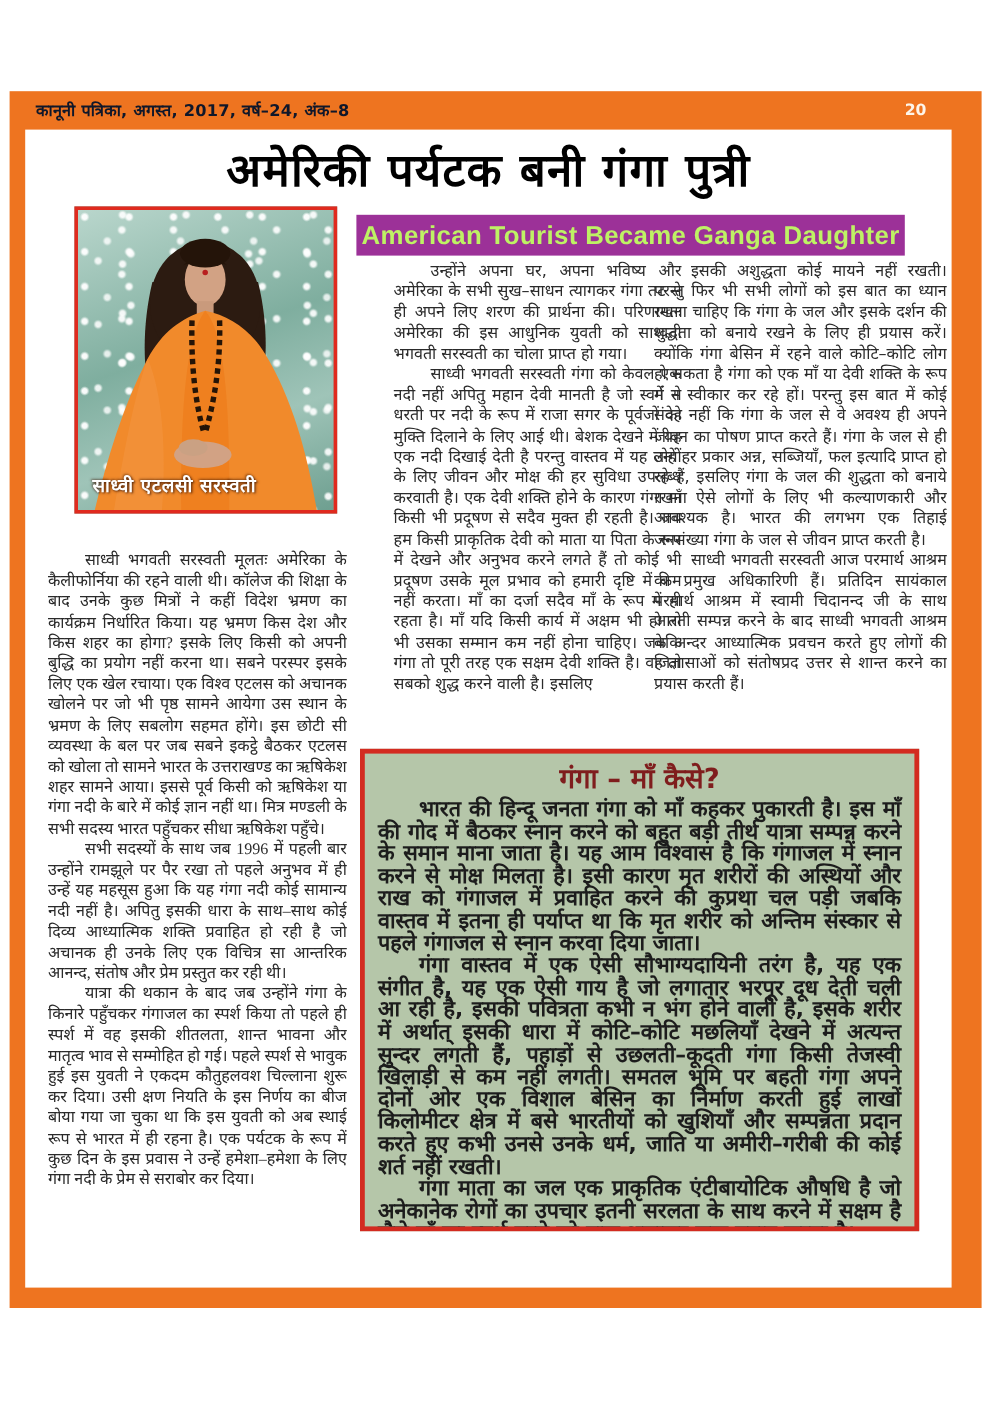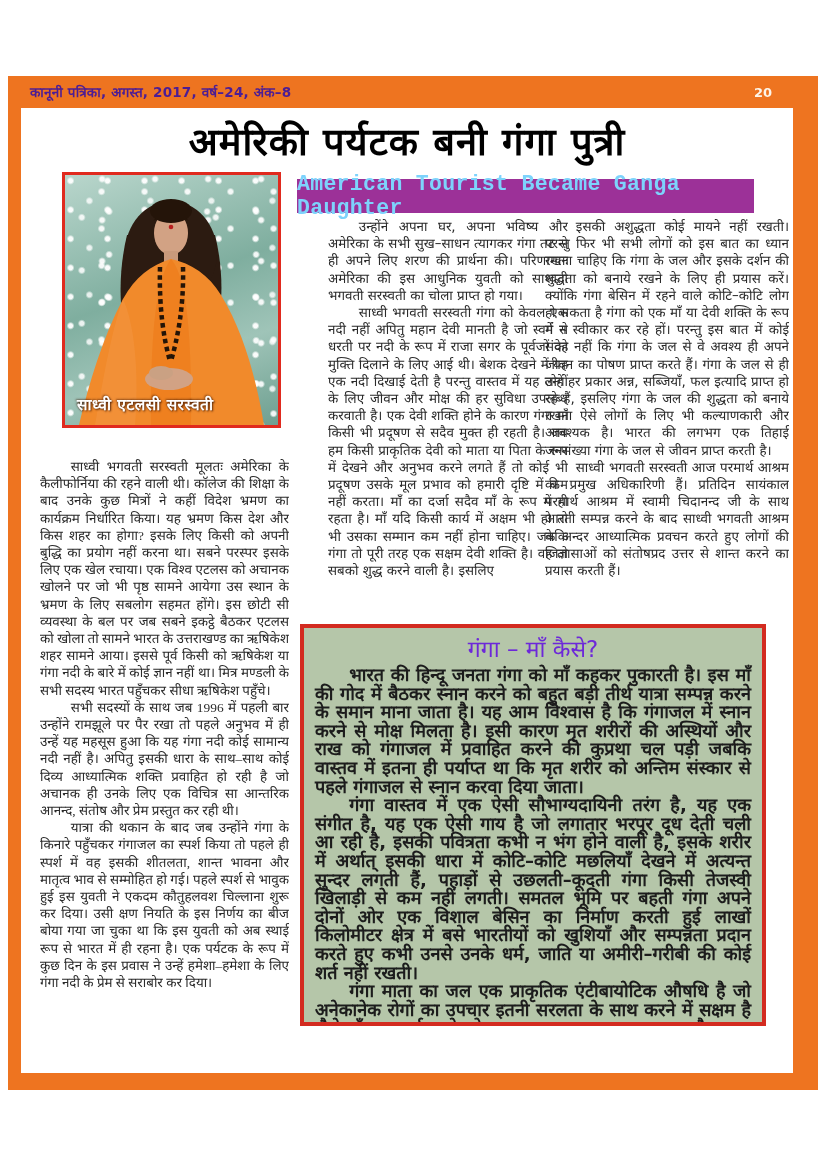--- a/index.html
+++ b/index.html
@@ -3,21 +3,21 @@
 <meta charset="utf-8">
 <style>
   html,body{margin:0;padding:0;background:#ffffff;}
   .page{position:relative;width:827px;height:1169px;background:#ffffff;overflow:hidden;
         font-family:"DejaVu Sans",sans-serif;}
   
   .frame{position:absolute;left:8px;top:76px;width:810px;height:1014px;background:#ee7420;}
   .masthead{position:absolute;left:0;top:0;width:100%;height:32px;display:flex;
             align-items:center;justify-content:space-between;box-sizing:border-box;
             padding:0 46px 0 22px;}
-  .journal{color:#4c1d95;font-weight:bold;font-size:13.5px;letter-spacing:.2px;}
+  .journal{color:#0f172a;font-weight:bold;font-size:13.5px;letter-spacing:.2px;}
   .pageno{color:#fdf5ea;font-weight:bold;font-size:13px;}
   
   .content{position:absolute;left:13px;top:32px;width:772px;height:965px;background:#ffffff;}
   
   .headline{position:absolute;left:0;top:6px;width:100%;text-align:center;margin:0;
             color:#000000;font-size:38px;font-weight:bold;letter-spacing:1px;}
   
   .photo{position:absolute;left:41px;top:64px;width:219px;height:256px;box-sizing:border-box;
          border:3px solid #e02a1e;overflow:hidden;
          background-color:#8ab5a9;
@@ -28,33 +28,33 @@
            radial-gradient(circle at 85% 45%, rgba(255,255,255,.9) 2px, transparent 4px),
            radial-gradient(circle at 25% 80%, rgba(255,255,255,.85) 2px, transparent 4px),
            radial-gradient(circle at 90% 85%, rgba(255,255,255,.9) 2px, transparent 4px),
            linear-gradient(160deg,#b9d6cc 0%,#7fae9f 45%,#9fc4b8 70%,#6e9f90 100%);
          background-size:37px 29px,53px 41px,61px 47px,43px 37px,67px 53px,49px 43px,100% 100%;}
   .photo svg{position:absolute;left:0;top:0;}
   .caption{position:absolute;left:12px;bottom:10px;color:#ffffff;font-weight:bold;font-size:15.5px;
            text-shadow:1px 1px 2px rgba(60,20,0,.85),-1px -1px 2px rgba(60,20,0,.5);letter-spacing:.5px;}
   
   .banner{position:absolute;left:276px;top:71px;width:457px;height:34px;background:#9c3198;
-          color:#7dd3fc;font-family:Liberation Mono, monospace;font-weight:bold;
+          color:#bef264;font-family:Liberation Sans, sans-serif;font-weight:bold;
           font-size:21.5px;display:flex;align-items:center;justify-content:center;letter-spacing:.3px;}
   
   .col{position:absolute;font-size:13.4px;line-height:17.2px;text-align:justify;color:#2a2a2a;
        overflow:hidden;}
   .col p{margin:0;text-indent:2.3em;}
   .col-left{left:19px;top:350px;width:249px;height:692px;font-family:Liberation Serif, serif;}
   .col-mid{left:275px;top:110px;width:240px;height:492px;margin-left:32px;}
   .col-right{left:524px;top:110px;width:244px;height:492px;}
   
   .greenbox{position:absolute;left:279px;top:516px;width:466px;height:402px;box-sizing:border-box;
             background:#b5c6a9;border:4px solid #d32b20;padding:3px 11px 6px 11px;overflow:hidden;}
-  .greenbox h2{margin:1px 0 2px 0;text-align:center;color:#6d28d9;font-size:23px;font-weight:normal;}
+  .greenbox h2{margin:1px 0 2px 0;text-align:center;color:#7f1d1d;font-size:23px;font-weight:bold;}
   .greenbox .boxtext p{margin:0;font-size:18px;font-weight:bold;line-height:18.6px;
             text-align:justify;text-indent:1.9em;color:#1c1c1c;}
 </style>
 </head>
 <body>
 
 <div class="page">
   <div class="frame">
 
     <div class="masthead">

